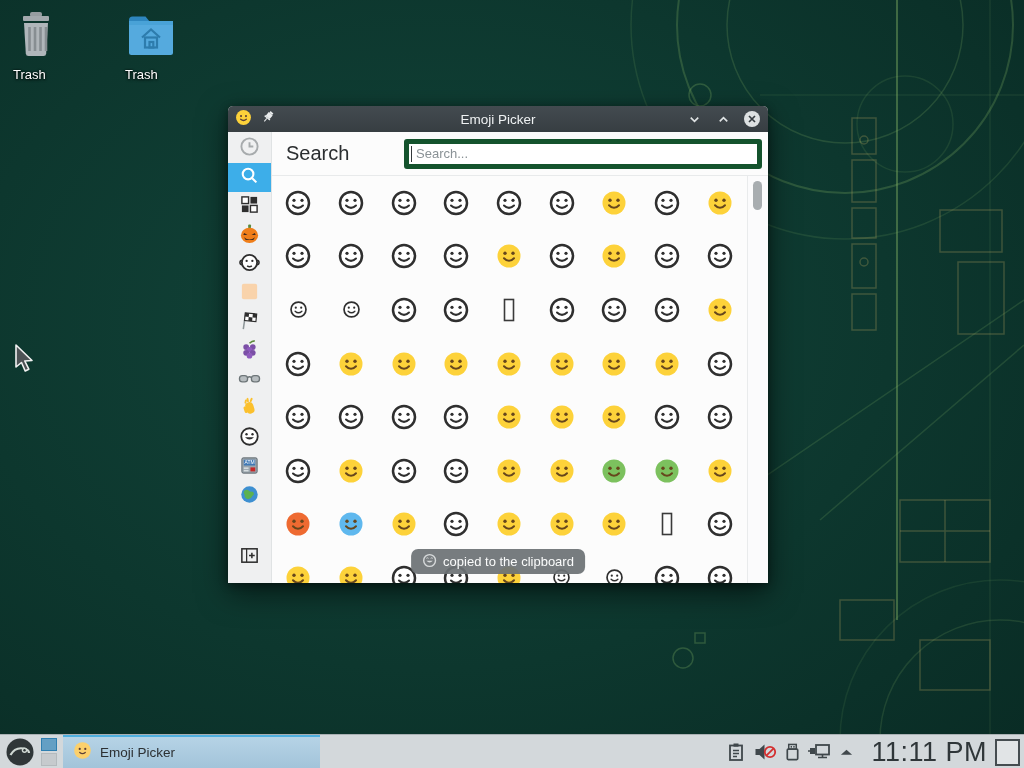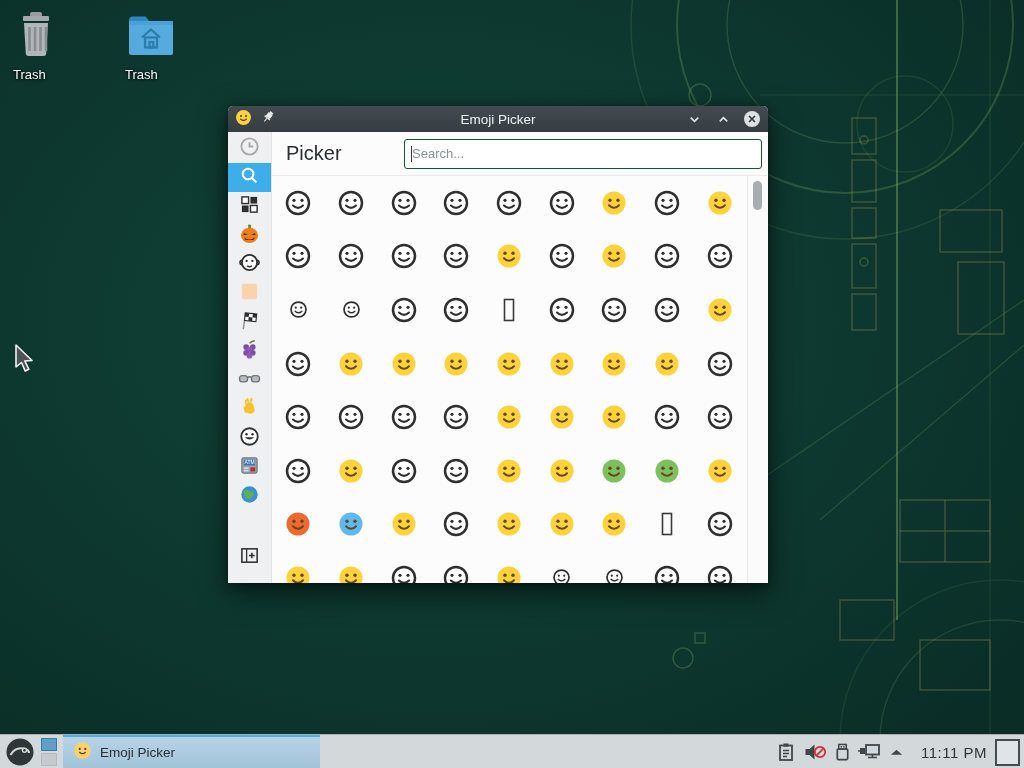--- a/index.html
+++ b/index.html
@@ -29,21 +29,21 @@
   .sidebar { width:44px; background:#eff0f1; border-right:1px solid #e0e3e4;
     display:flex; flex-direction:column; align-items:stretch; padding-top:2px; }
   .side-item { height:29px; display:flex; align-items:center; justify-content:center; flex:0 0 auto; }
   .side-item.selected { background:#3daee9; }
   .side-item.pin-bottom { margin-top:auto; margin-bottom:11px; }
   .main { flex:1; display:flex; flex-direction:column; min-width:0; }
   .searchrow { height:44px; background:#fcfcfc; border-bottom:1px solid #e8eaeb;
     display:flex; align-items:center; }
   .searchrow .slabel { font-size:20px; color:#2b2e30; margin-left:14px; width:118px; flex:0 0 auto; }
   .inputwrap { position:relative; flex:1; margin-right:6px; }
-  .searchrow input { width:100%; height:30px; border:1px solid #14532d; border-radius:3px;
+  .searchrow input { width:100%; height:30px; border:5px solid #14532d; border-radius:3px;
     background:#ffffff; font-size:13px; font-family:"Liberation Sans",sans-serif;
     padding:0 7px; outline:none; color:#232627; }
   .searchrow input::placeholder { color:#8a9296; }
   .fakecaret { position:absolute; left:7px; top:7px; width:1px; height:16px; background:#33383b; }
   .gridwrap { flex:1; position:relative; overflow:hidden; background:#fcfcfc; }
   .cells { position:absolute; left:0; top:0; right:21px; bottom:-60px; display:flex; flex-wrap:wrap; align-content:flex-start; }
   .cell { width:52.7px; height:53.6px; display:flex; align-items:center; justify-content:center; }
   .vscroll { position:absolute; right:0; top:0; bottom:0; width:21px; background:#fbfbfc; border-left:1px solid #e9ebec; }
   .vthumb { position:absolute; left:5px; top:5px; width:9px; height:29px; border-radius:4.5px; background:#a8adb0; }
   .tooltip { position:absolute; left:50%; transform:translateX(-50%); top:443px; height:25px;
@@ -56,21 +56,21 @@
   .pager { position:absolute; left:41px; top:3px; display:flex; flex-direction:column; gap:2px; }
   .pager .vd { width:16px; height:13px; }
   .pager .vd.active { background:#639fc4; border:1px solid #2f7fb0; }
   .pager .vd.inactive { background:#c6cacd; border:1px solid #b4babd; }
   .task { position:absolute; left:63px; top:0; width:257px; height:34px;
     background:linear-gradient(#b7d4e7, #a2c3d9); box-shadow:inset 0 2px 0 #4fb0e0;
     display:flex; align-items:center; gap:8px; padding:0 10px; }
   .task .tlabel { font-size:13.5px; color:#2c3033; }
   .trayzone { position:absolute; right:0; top:0; height:34px; display:flex; align-items:center; }
   .tray-ic { margin-right:7px; display:flex; align-items:center; }
-  .clock { font-size:15px; color:#2f3639; margin:0 8px 0 10px; letter-spacing:.5px; }
+  .clock { font-size:27px; color:#2f3639; margin:0 8px 0 10px; letter-spacing:.5px; }
   .showdesk { width:25px; height:27px; border:2px solid #454c50; background:rgba(252,252,252,.35); margin-right:4px; }
   .cursor { position:absolute; left:14px; top:344px; z-index:50; pointer-events:none; }
 </style>
 </head>
 <body>
 
 <div class="wallart">
   <svg width="1024" height="768" viewBox="0 0 1024 768">
     <g fill="none" stroke="#7fae62">
       <circle cx="845" cy="25" r="118" stroke-opacity=".22" stroke-width="1.5"></circle>
@@ -285,21 +285,21 @@
         <div class="side-item pin-bottom">
           <span><svg width="21" height="21" viewBox="0 0 22 22">
               <rect x="3" y="4" width="16" height="14" fill="none" stroke="#2e2e2e" stroke-width="1.6"></rect>
               <path d="M8 4 V18" stroke="#2e2e2e" stroke-width="1.3"></path>
               <path d="M13.5 8 v6 M10.5 11 h6" stroke="#2e2e2e" stroke-width="1.6"></path>
             </svg></span>
         </div>
       </div>
     <div class="main">
       <div class="searchrow">
-        <span class="slabel">Picker</span>
+        <span class="slabel">Search</span>
         <span class="inputwrap">
           <input type="text" placeholder="Search..." style="">
           <span class="fakecaret"></span>
         </span>
       </div>
       <div class="gridwrap">
         <div class="cells" id="cells">
             <span class="cell" title="😀">
               <svg width="28" height="28" viewBox="0 0 28 28">
                 <circle cx="14" cy="14" r="11" fill="#fff" stroke="#2f2f2f" stroke-width="2.5"></circle>
@@ -869,20 +869,30 @@
                 <circle cx="18" cy="11.3" r="1.6" fill="#2f2f2f"></circle>
                 <path d="M9 16.5 q5 4.8 10 0" fill="none" stroke="#2f2f2f" stroke-width="2" stroke-linecap="round"></path>
               </svg>
             </span>
           </div>
         <div class="vscroll">
           <div class="vthumb"></div>
         </div>
       </div>
     </div>
+  </div>
+  <div class="tooltip">
+    <span>
+      <svg width="15" height="15" viewBox="0 0 28 28">
+          <circle cx="14" cy="14" r="11" fill="none" stroke="#d7dadb" stroke-width="2.6"></circle>
+          <path d="M8 10 q2 -2 4 0 M16 10 q2 -2 4 0" stroke="#d7dadb" stroke-width="1.8" fill="none"></path>
+          <path d="M8 14.5 q6 6 12 0 z" fill="#d7dadb"></path>
+        </svg>
+    </span>
+    <span>copied to the clipboard</span>
   </div>
 </div>
 
 <div class="panel">
   <span class="launcher">
     <svg width="30" height="30" viewBox="0 0 30 30">
       <circle cx="15" cy="15" r="13.5" fill="#2f3638"></circle>
       <path d="M5.5 18 q4.5 -8 13 -6.5 q5.5 1 5.5 4.5" fill="none" stroke="#cfd8d3" stroke-width="2.2"></path>
       <circle cx="19.5" cy="13.2" r="2.7" fill="#cfd8d3"></circle>
         <circle cx="19.5" cy="13.2" r="1.2" fill="#2f3638"></circle>

